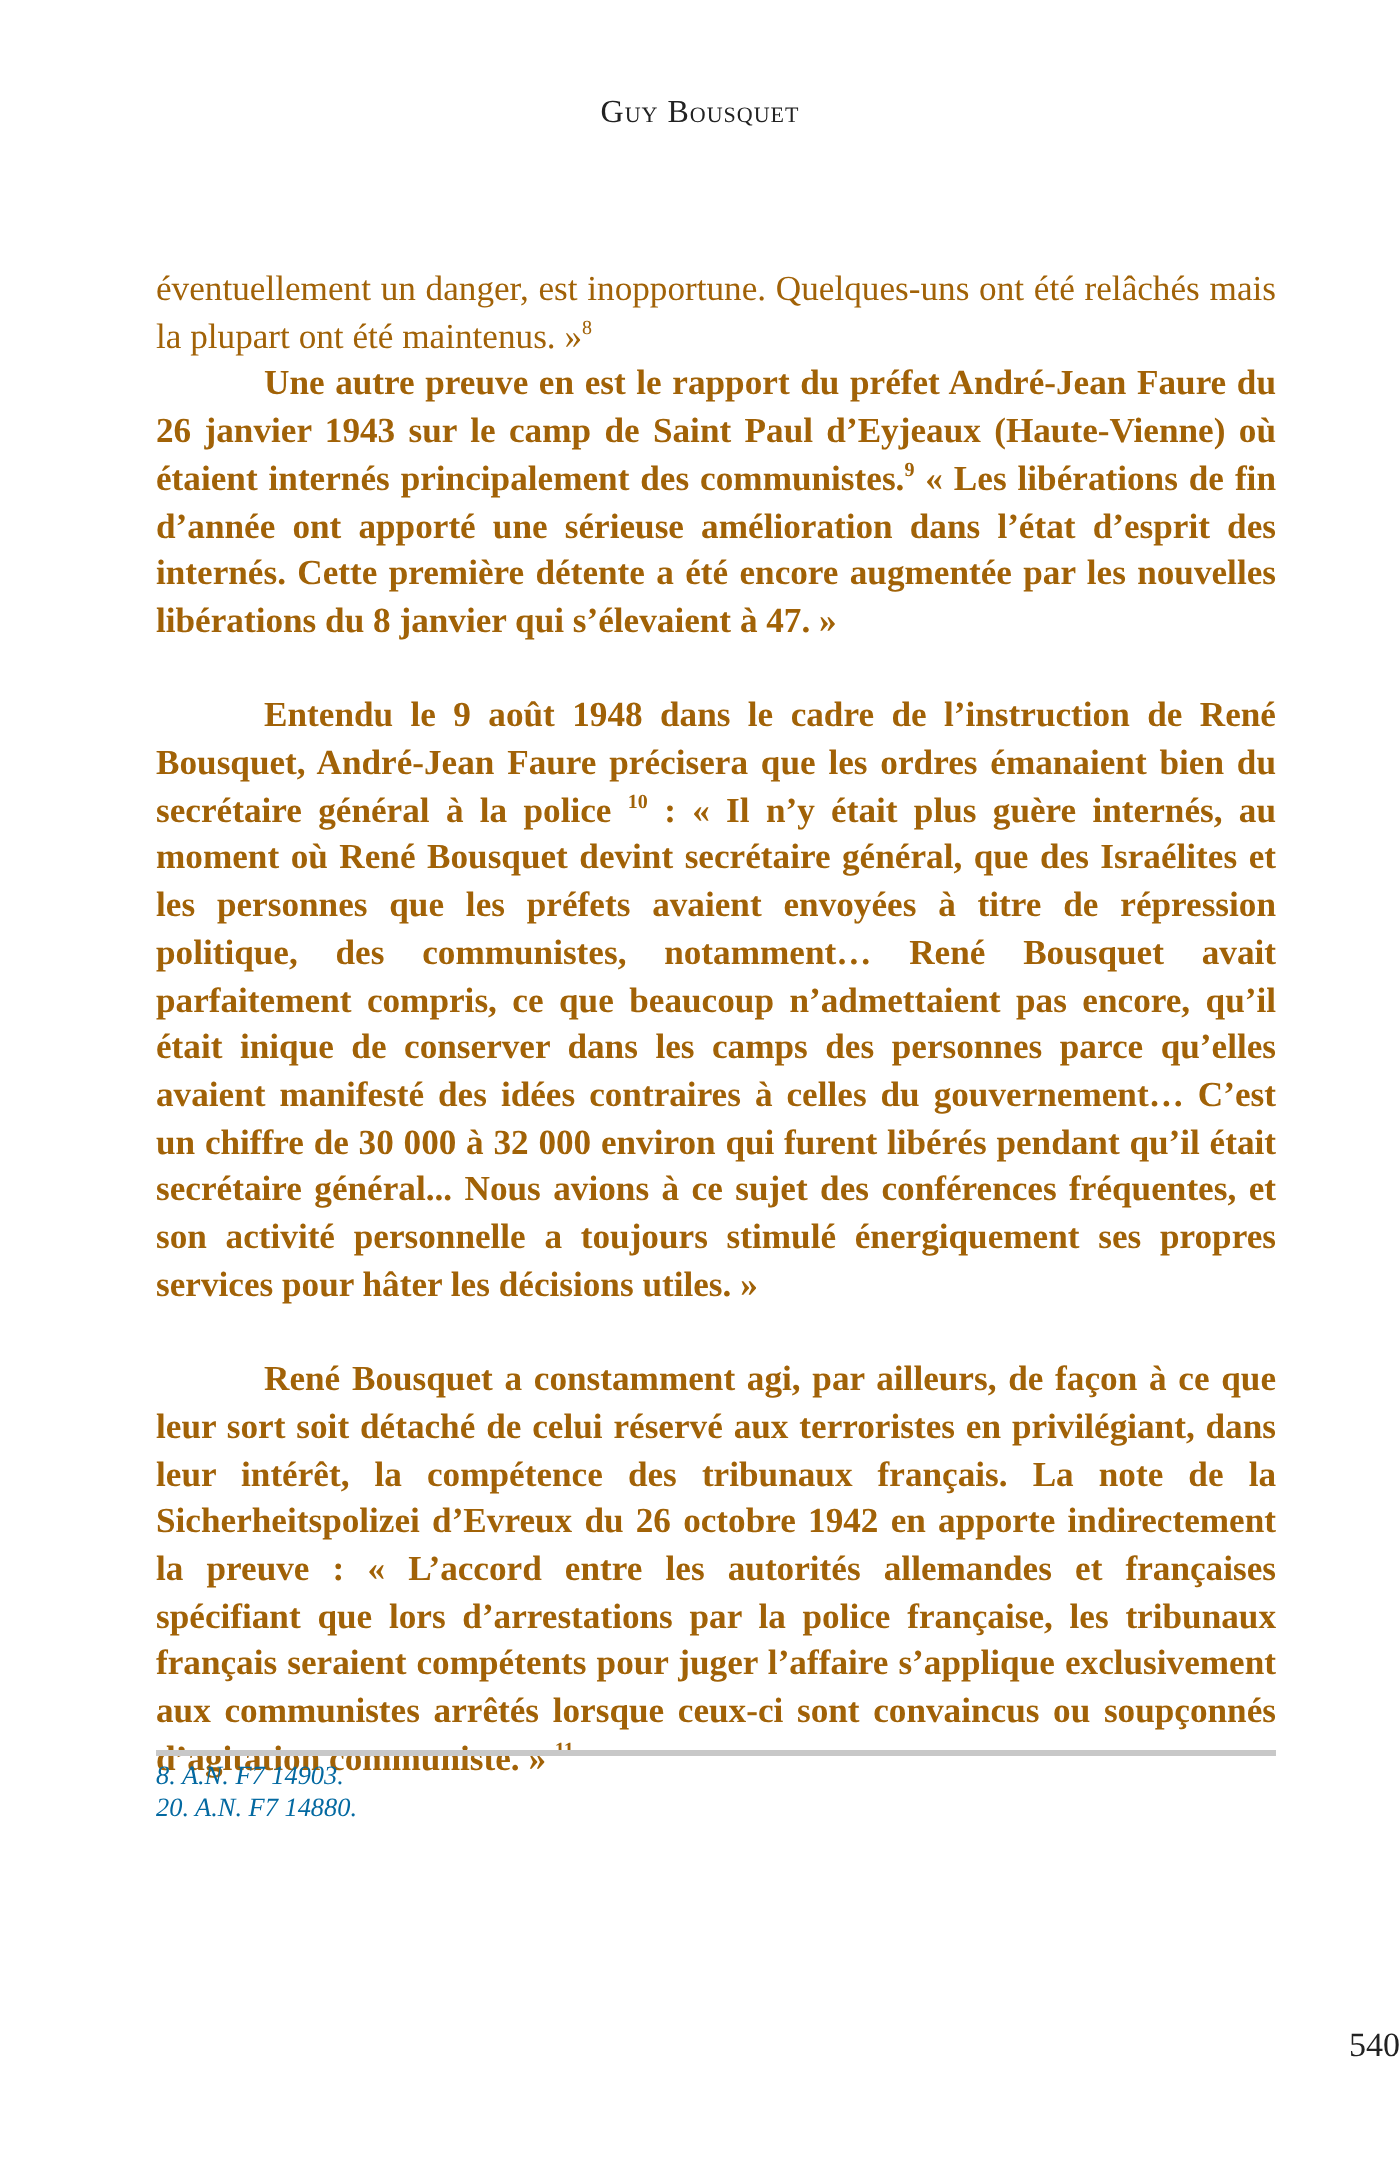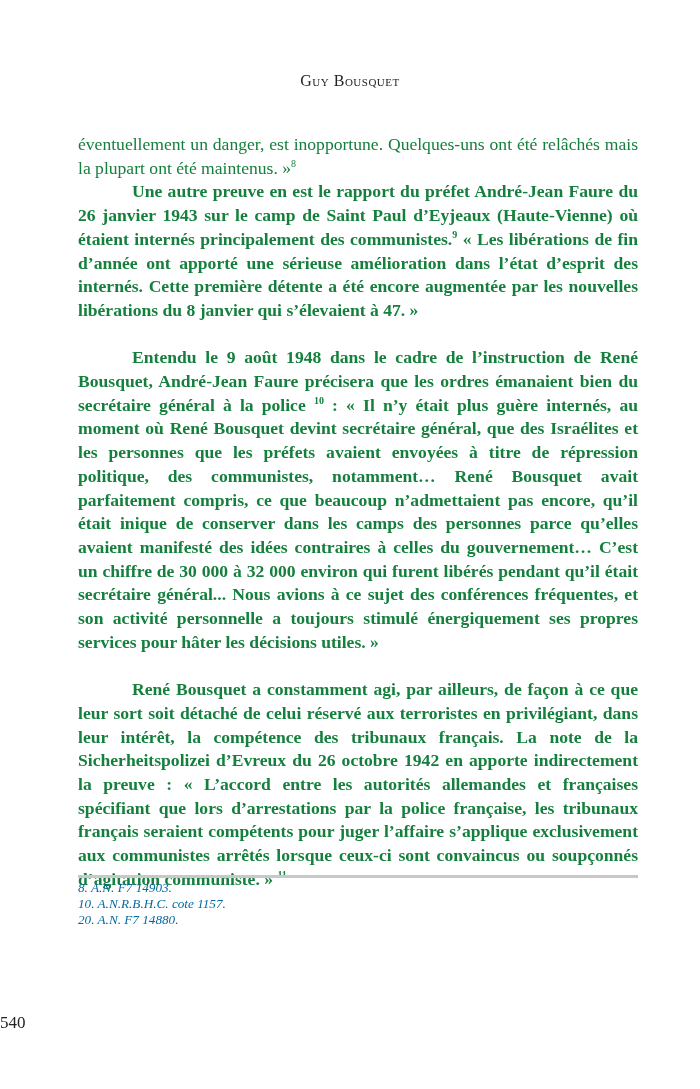--- a/index.html
+++ b/index.html
@@ -10,38 +10,38 @@
     body {
       width: 700px;
       height: 1089px;
       position: relative;
       overflow: hidden;
       font-family: "Liberation Serif", "DejaVu Serif", serif;
       color: #1a1a1a;
     }
     .running-head {
       position: absolute;
-      top: 72px;
+      top: 48px;
       left: 0;
       width: 700px;
       text-align: center;
       font-size: 16px;
       font-variant: small-caps;
       letter-spacing: 0.5px;
       color: #222;
     }
     .body-text {
       position: absolute;
       top: 133px;
       left: 78px;
       width: 560px;
       font-size: 17.6px;
       line-height: 23.7px;
       text-align: justify;
-      color: #15803d;
+      color: #a16207;
     }
     .body-text p {
       margin: 0;
       text-align: justify;
       text-align-last: left;
     }
     .body-text p.indent {
       text-indent: 54px;
       font-weight: bold;
     }
@@ -72,21 +72,21 @@
       color: #0369a1;
     }
     .footnotes div {
       margin: 0;
     }
     .page-number {
       position: absolute;
       top: 1013px;
       left: 0;
       width: 700px;
-      text-align: left;
+      text-align: right;
       font-size: 17px;
       color: #222;
     }
   </style>
 </head>
 <body>
 
 <div class="running-head">Guy Bousquet</div>
 
 <div class="body-text">
@@ -96,17 +96,16 @@
 
   <p class="indent gap"><span>Entendu le 9 août 1948 dans le cadre de l’instruction de René Bousquet, André-Jean Faure précisera que les ordres émanaient bien du secrétaire général à la police </span><sup>10</sup><span> : « Il n’y était plus guère internés, au moment où René Bousquet devint secrétaire général, que des Israélites et les personnes que les préfets avaient envoyées à titre de répression politique, des communistes, notamment… René Bousquet avait parfaitement compris, ce que beaucoup n’admettaient pas encore, qu’il était inique de conserver dans les camps des personnes parce qu’elles avaient manifesté des idées contraires à celles du gouvernement… C’est un chiffre de 30 000 à 32 000 environ qui furent libérés pendant qu’il était secrétaire général... Nous avions à ce sujet des conférences fréquentes, et son activité personnelle a toujours stimulé énergiquement ses propres services pour hâter les décisions utiles. »</span></p>
 
   <p class="indent gap"><span>René Bousquet a constamment agi, par ailleurs, de façon à ce que leur sort soit détaché de celui réservé aux terroristes en privilégiant, dans leur intérêt, la compétence des tribunaux français. La note de la Sicherheitspolizei d’Evreux du 26 octobre 1942 en apporte indirectement la preuve : « L’accord entre les autorités allemandes et françaises spécifiant que lors d’arrestations par la police française, les tribunaux français seraient compétents pour juger l’affaire s’applique exclusivement aux communistes arrêtés lorsque ceux-ci sont convaincus ou soupçonnés d’agitation communiste. » </span><sup>11</sup></p>
 </div>
 
 <div class="footnote-rule"></div>
 
 <div class="footnotes">
   <div>8. A.N. F7 14903.</div>
-  <div>10. A.N.R.B.H.C. cote 1157.</div>
   <div>20. A.N. F7 14880.</div>
 </div>
 
 <div class="page-number">540</div>
 
 </body></html>

